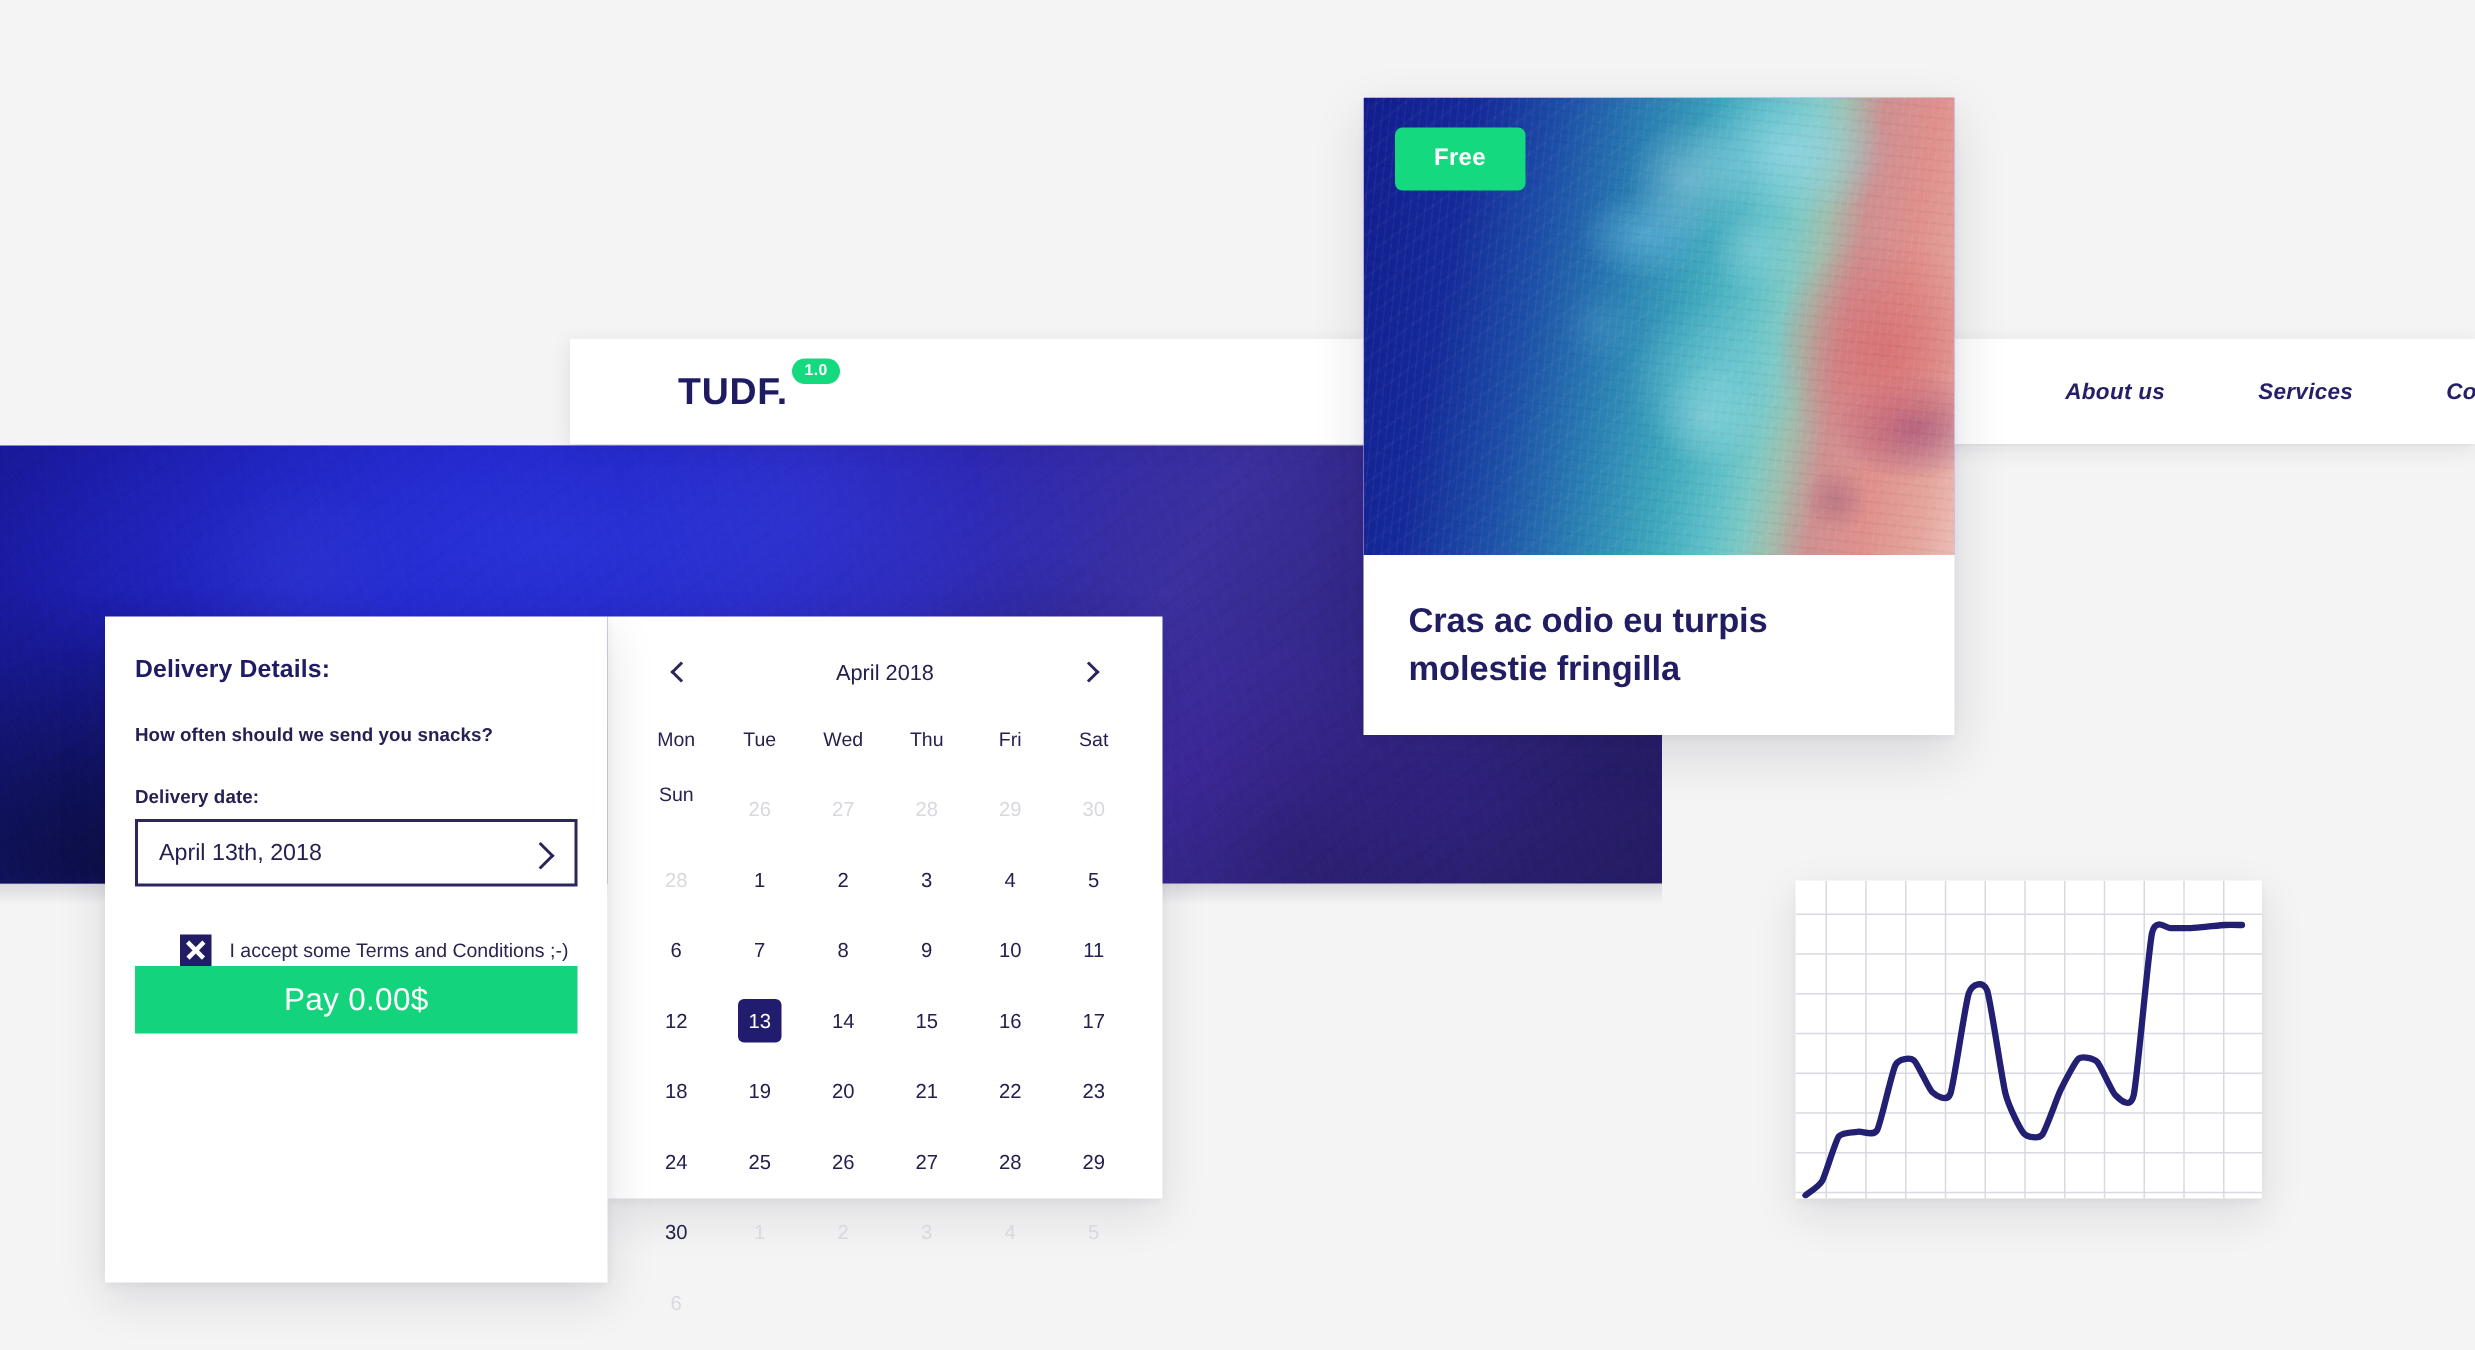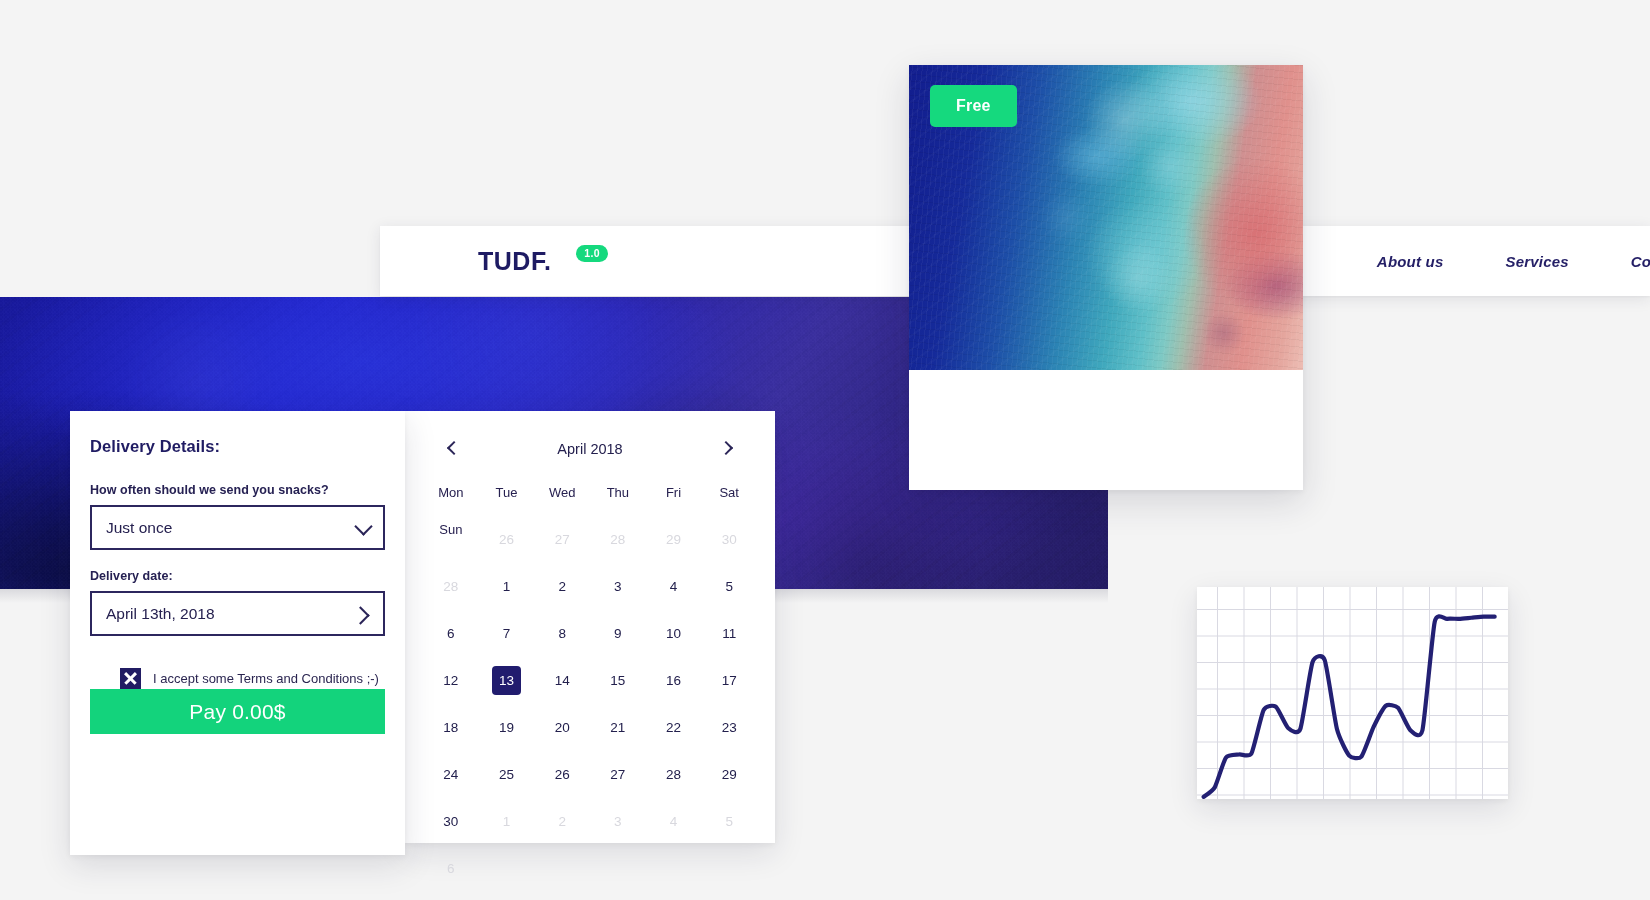--- a/index.html
+++ b/index.html
@@ -63,22 +63,22 @@
     position: absolute;
     left: 380px; top: 226px;
     width: 1270px; height: 70px;
     background: #ffffff;
     box-shadow: 0 3px 14px rgba(40,40,70,0.10), 0 1px 2px rgba(0,0,0,.04);
     display: flex;
     align-items: center;
     z-index: 6;
   }
   .brand {
-    display: flex; align-items: center; gap: 25px;
-    margin-left: 98px;
+    display: flex; align-items: flex-start; gap: 3px;
+    margin-left: 72px;
   }
   .brand-text {
     font-size: 25px; font-weight: 700; letter-spacing: .5px;
     color: #1e1b63;
   }
   .brand-badge {
     background: #15d97e;
     color: #ffffff;
     font-size: 10.5px; font-weight: 700;
     border-radius: 9px;
@@ -167,21 +167,21 @@
     font-size: 21px; font-weight: 400;
     font-family: "Liberation Sans", sans-serif;
     cursor: pointer;
     letter-spacing: .2px;
   }
 
   
   .cal-card {
     position: absolute;
     left: 405px; top: 411px;
-    width: 370px; height: 432px;
+    width: 370px; height: 388px;
     background: #ffffff;
     box-shadow: 0 10px 30px rgba(30,30,60,0.11), 0 2px 6px rgba(0,0,0,.05);
     padding: 22px 18px 0 18px;
     z-index: 7;
   }
   .cal-head {
     display: flex; align-items: center; justify-content: space-between;
     padding: 0 18px; height: 32px;
   }
   .cal-title { font-size: 14.5px; color: #24204e; font-weight: 400; }
@@ -326,24 +326,20 @@
       <a href="#" class="nav-link">About us</a>
       <a href="#" class="nav-link">Services</a>
       <a href="#" class="nav-link is-last">Contact</a>
     </div>
   </nav>
 
   <section class="form-card">
     <h2 class="form-title">Delivery Details:</h2>
 
     <div class="field-label">How often should we send you snacks?</div>
-    <div class="select-box">
-      <span class="select-value">Just once</span>
-      <span class="caret-down"></span>
-    </div>
 
     <div class="gap-a"></div>
 
     <div class="field-label">Delivery date:</div>
     <div class="date-box">
       <span class="date-value">April 13th, 2018</span>
       <span class="caret-right"></span>
     </div>
 
     <div class="gap-b"></div>
@@ -502,20 +498,23 @@
         </div>
       </div>
   </section>
 
   <article class="img-card">
     <div class="img-media">
       <div class="sat"></div>
       <div class="sat-tex"></div>
       <div class="sat-clouds"></div>
       <span class="free-badge">Free</span>
+    </div>
+    <div class="img-body">
+      <h3 class="img-title">Cras ac odio eu turpis molestie fringilla</h3>
     </div>
   </article>
 
   <section class="chart-card">
     <svg id="chart-svg" width="311" height="212" viewBox="0 0 311 212">
         <g>
           <line x1="-6" x2="-6" y1="0" y2="212" stroke="#d9d9e2" stroke-width="1"></line>
           <line x1="20.5" x2="20.5" y1="0" y2="212" stroke="#d9d9e2" stroke-width="1"></line>
           <line x1="47" x2="47" y1="0" y2="212" stroke="#d9d9e2" stroke-width="1"></line>
           <line x1="73.5" x2="73.5" y1="0" y2="212" stroke="#d9d9e2" stroke-width="1"></line>

